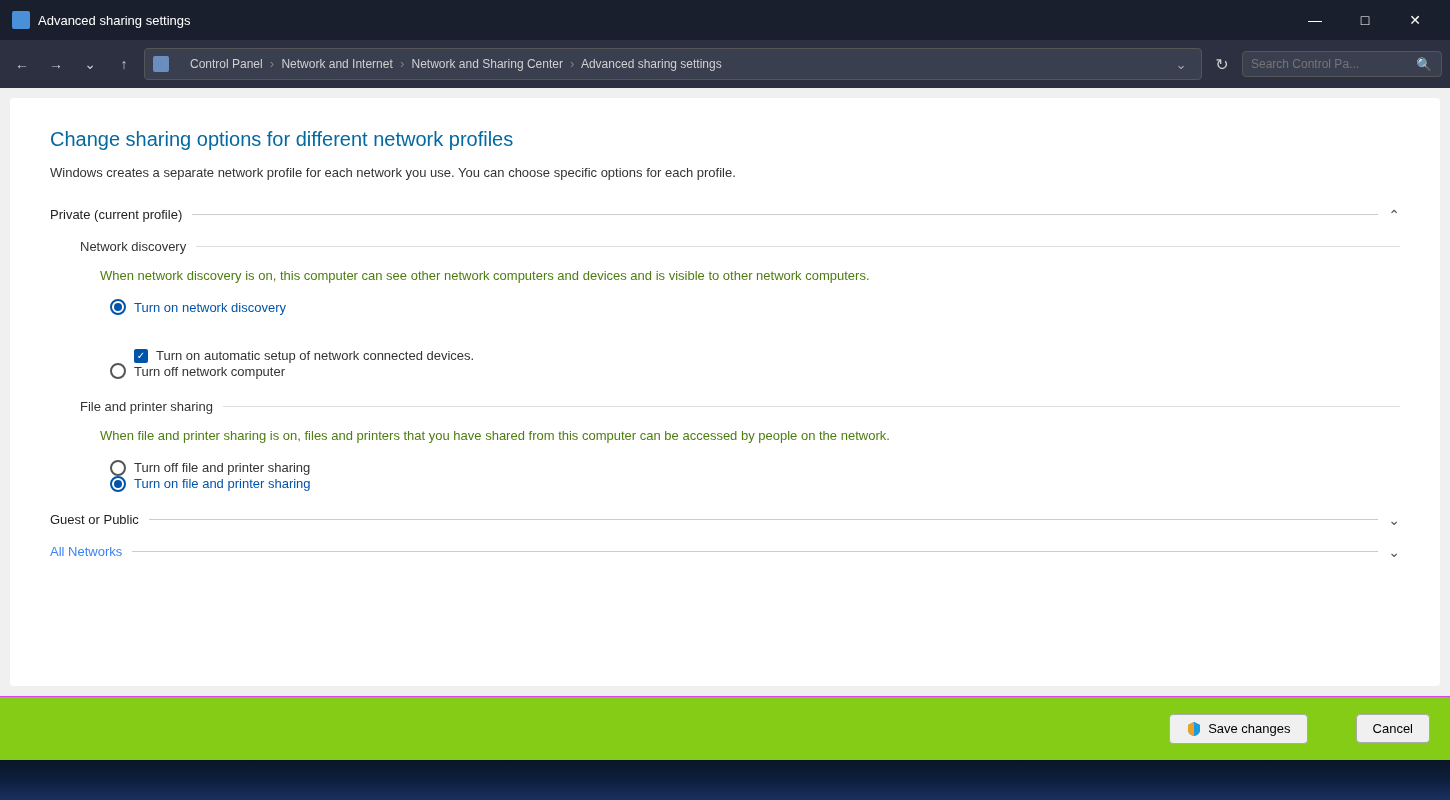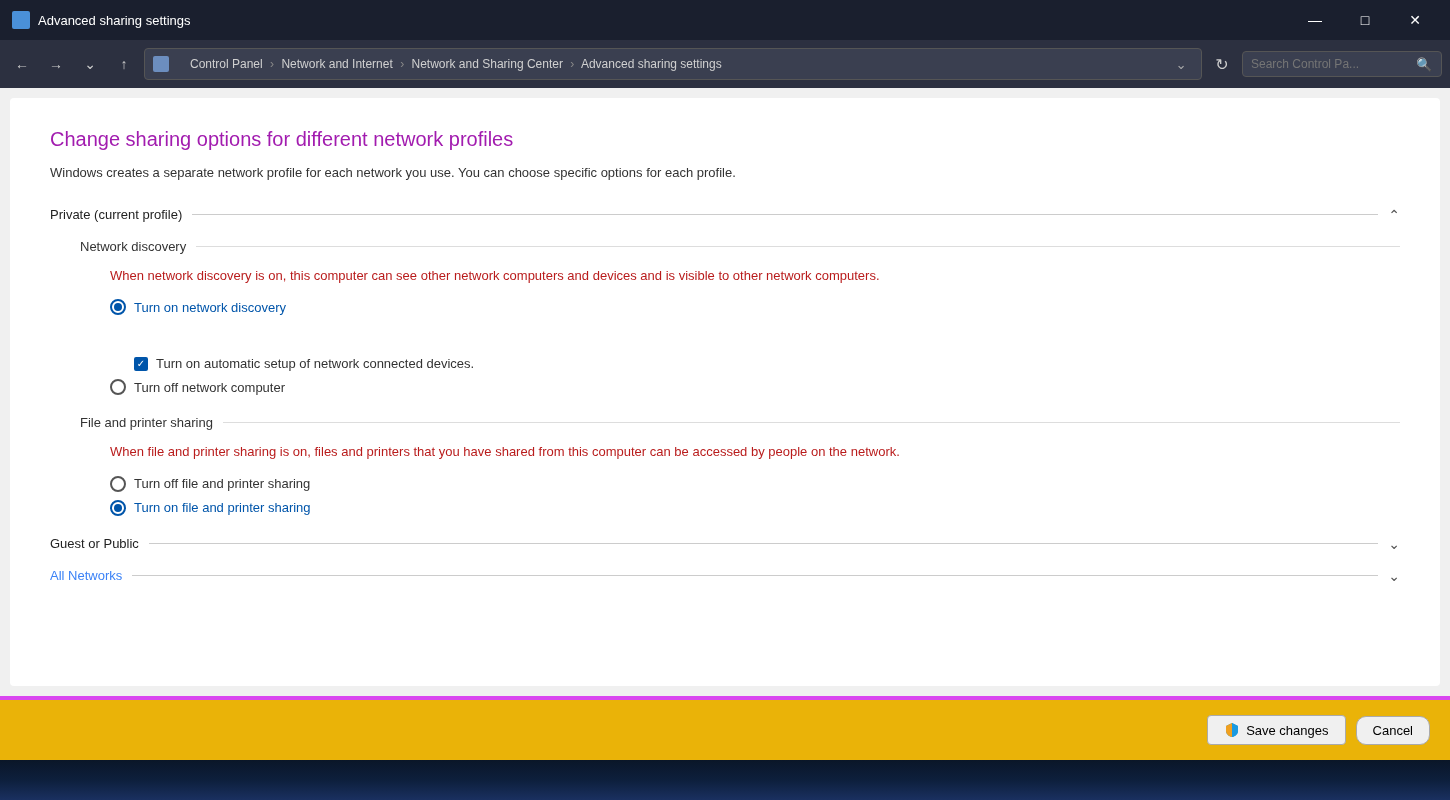--- a/index.html
+++ b/index.html
@@ -175,21 +175,21 @@
     .content-panel {
       flex: 1;
       background: #ffffff;
       margin: 10px;
       border-radius: 4px;
       overflow-y: auto;
       padding: 30px 40px 20px 40px;
     }
 
     .page-title {
-      color: #a21caf;
+      color: #0369a1;
       font-size: 20px;
       font-weight: 400;
       margin-bottom: 12px;
     }
 
     .page-description {
       color: #333;
       font-size: 13px;
       line-height: 1.5;
       margin-bottom: 24px;
@@ -239,32 +239,31 @@
       white-space: nowrap;
       flex-shrink: 0;
     }
     .subsection-line {
       flex: 1;
       height: 1px;
       background: #dddddd;
     }
 
     .subsection-desc {
-      color: #b91c1c;
+      color: #4d7c0f;
       font-size: 13px;
       line-height: 1.5;
       margin-bottom: 14px;
-      margin-left: 30px;
+      margin-left: 20px;
     }
 
     .options-list {
       margin-left: 30px;
       display: flex;
       flex-direction: column;
-      gap: 8px;
     }
 
     .radio-option {
       display: flex;
       align-items: center;
       gap: 8px;
       cursor: pointer;
     }
     .radio-circle {
       width: 16px;
@@ -317,29 +316,29 @@
       font-size: 10px;
       line-height: 1;
     }
     .checkbox-label {
       color: #333;
       font-size: 13px;
     }
 
     
     .footer {
-      background: #eab308;
+      background: #84cc16;
       height: 64px;
       display: flex;
       align-items: center;
       justify-content: flex-end;
       padding: 16px 20px;
       gap: 10px;
       flex-shrink: 0;
-      border-top: 4px solid #d946ef;
+      border-top: 1px solid #d946ef;
     }
 
     .btn-save {
       background: #f0f0f0;
       border: 1px solid #aaaaaa;
       border-radius: 4px;
       padding: 6px 16px;
       font-size: 13px;
       cursor: pointer;
       display: flex;
@@ -351,25 +350,26 @@
     .shield-icon-img {
       width: 16px;
       height: 16px;
       display: flex;
       flex-shrink: 0;
     }
 
     .btn-cancel {
       background: #f0f0f0;
       border: 1px solid #aaaaaa;
-      border-radius: 10px;
+      border-radius: 4px;
       padding: 6px 16px;
       font-size: 13px;
       cursor: pointer;
       font-family: 'Segoe UI', sans-serif;
+      margin-left: 38px;
     }
 
     
     .taskbar {
       height: 40px;
       background: linear-gradient(180deg, #0a1628 0%, #0d1f3c 50%, #1a3060 100%);
       flex-shrink: 0;
     }
   </style>
 </head>

